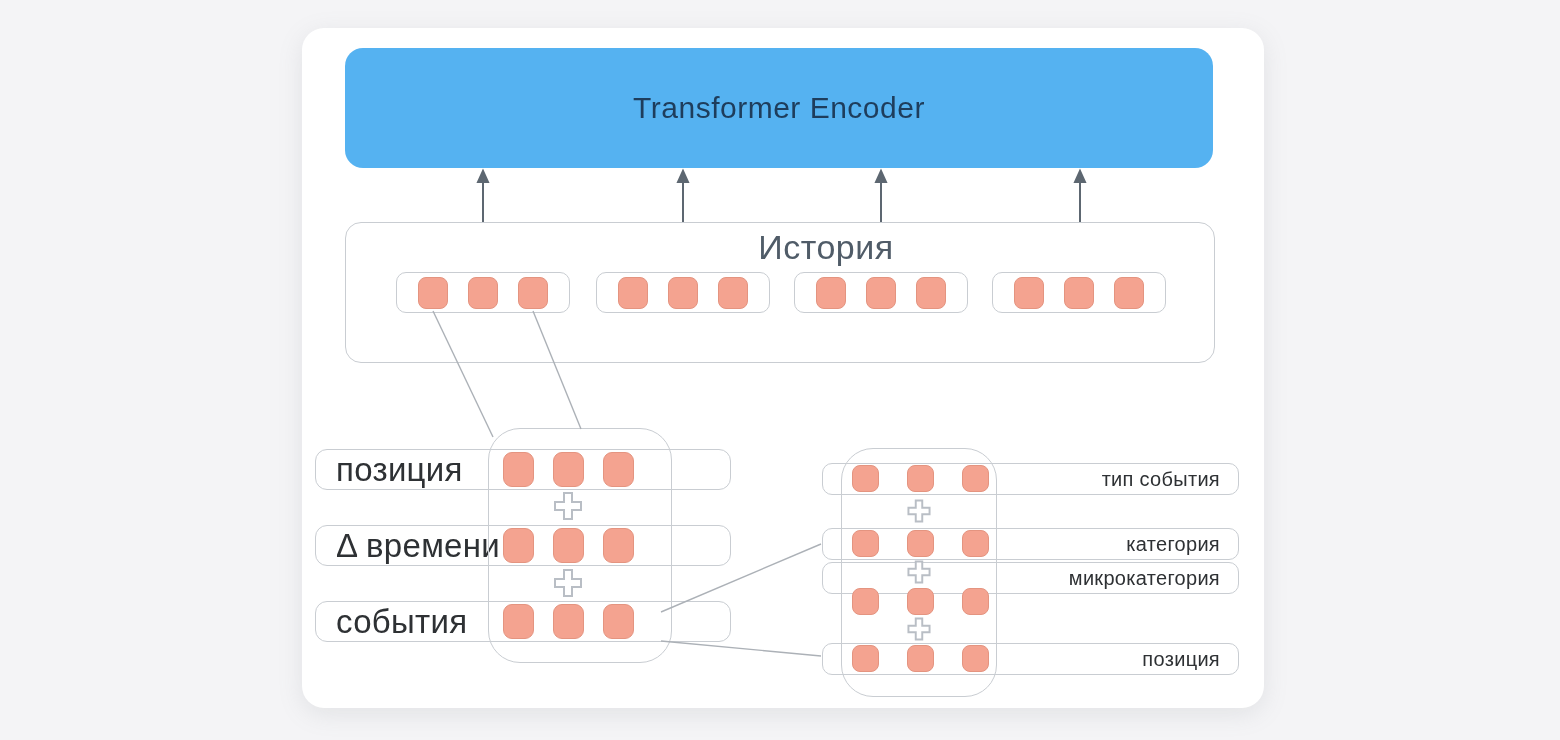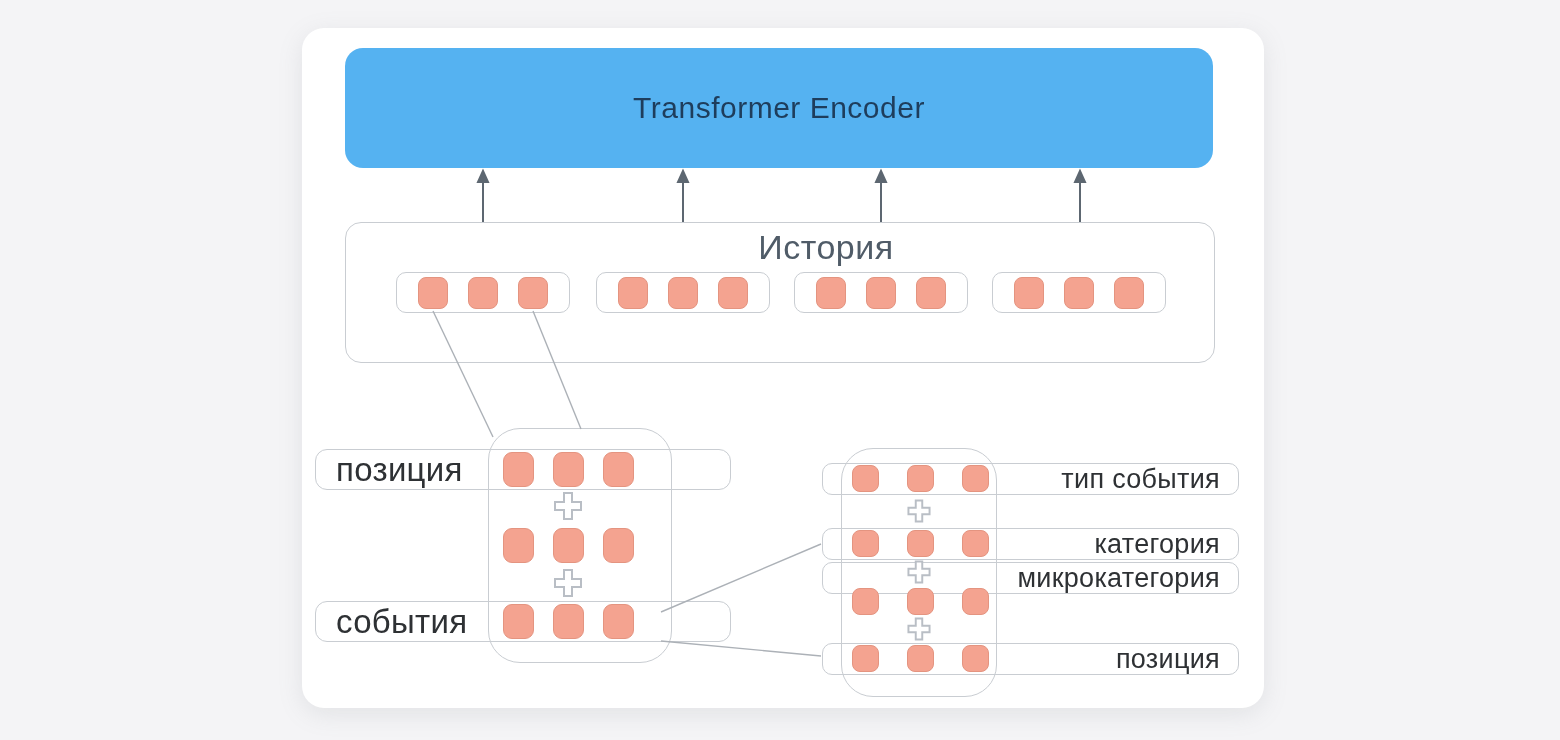--- a/index.html
+++ b/index.html
@@ -51,21 +51,21 @@
     position:absolute;left:20px;top:50%;transform:translateY(-50%);
     color:#2e3134;font-size:33px;letter-spacing:.3px;white-space:nowrap;
   }
   .rrow{
     position:absolute;left:822px;width:417px;height:32px;
     border:1.3px solid #c9cdd2;border-radius:10px;box-sizing:border-box;
     background:transparent;
   }
   .rrow span{
     position:absolute;right:18px;top:50%;transform:translateY(-50%);
-    color:#2e3134;font-size:27px;letter-spacing:.3px;white-space:nowrap;
+    color:#2e3134;font-size:20px;letter-spacing:.3px;white-space:nowrap;
   }
   .sqflex{position:absolute;display:flex;}
   .sqflex.left{gap:19px;}
   .sqflex.right{gap:28px;}
   .tok-l{width:31px;height:35px;border-radius:9px;background:#f4a390;border:1px solid #e49480;box-sizing:border-box;}
   .tok-r{width:27px;height:27px;border-radius:8px;background:#f4a390;border:1px solid #e49480;box-sizing:border-box;}
   .vcontainer{
     position:absolute;border:1.5px solid #c9cdd2;border-radius:32px;
     background:transparent;box-sizing:border-box;
   }
@@ -103,20 +103,23 @@
     <div class="tok"></div>
   </div>
   <div class="tgroup" style="left:992px">
     <div class="tok"></div>
     <div class="tok"></div>
     <div class="tok"></div>
   </div>
 
   <div class="lrow" style="top:449px">
     <span>позиция</span>
+  </div>
+  <div class="lrow" style="top:525px">
+    <span>Δ времени</span>
   </div>
   <div class="lrow" style="top:601px">
     <span>события</span>
   </div>
 
   <div class="sqflex left" style="left:503px;top:452px">
     <div class="tok-l"></div>
     <div class="tok-l"></div>
     <div class="tok-l"></div>
   </div>

